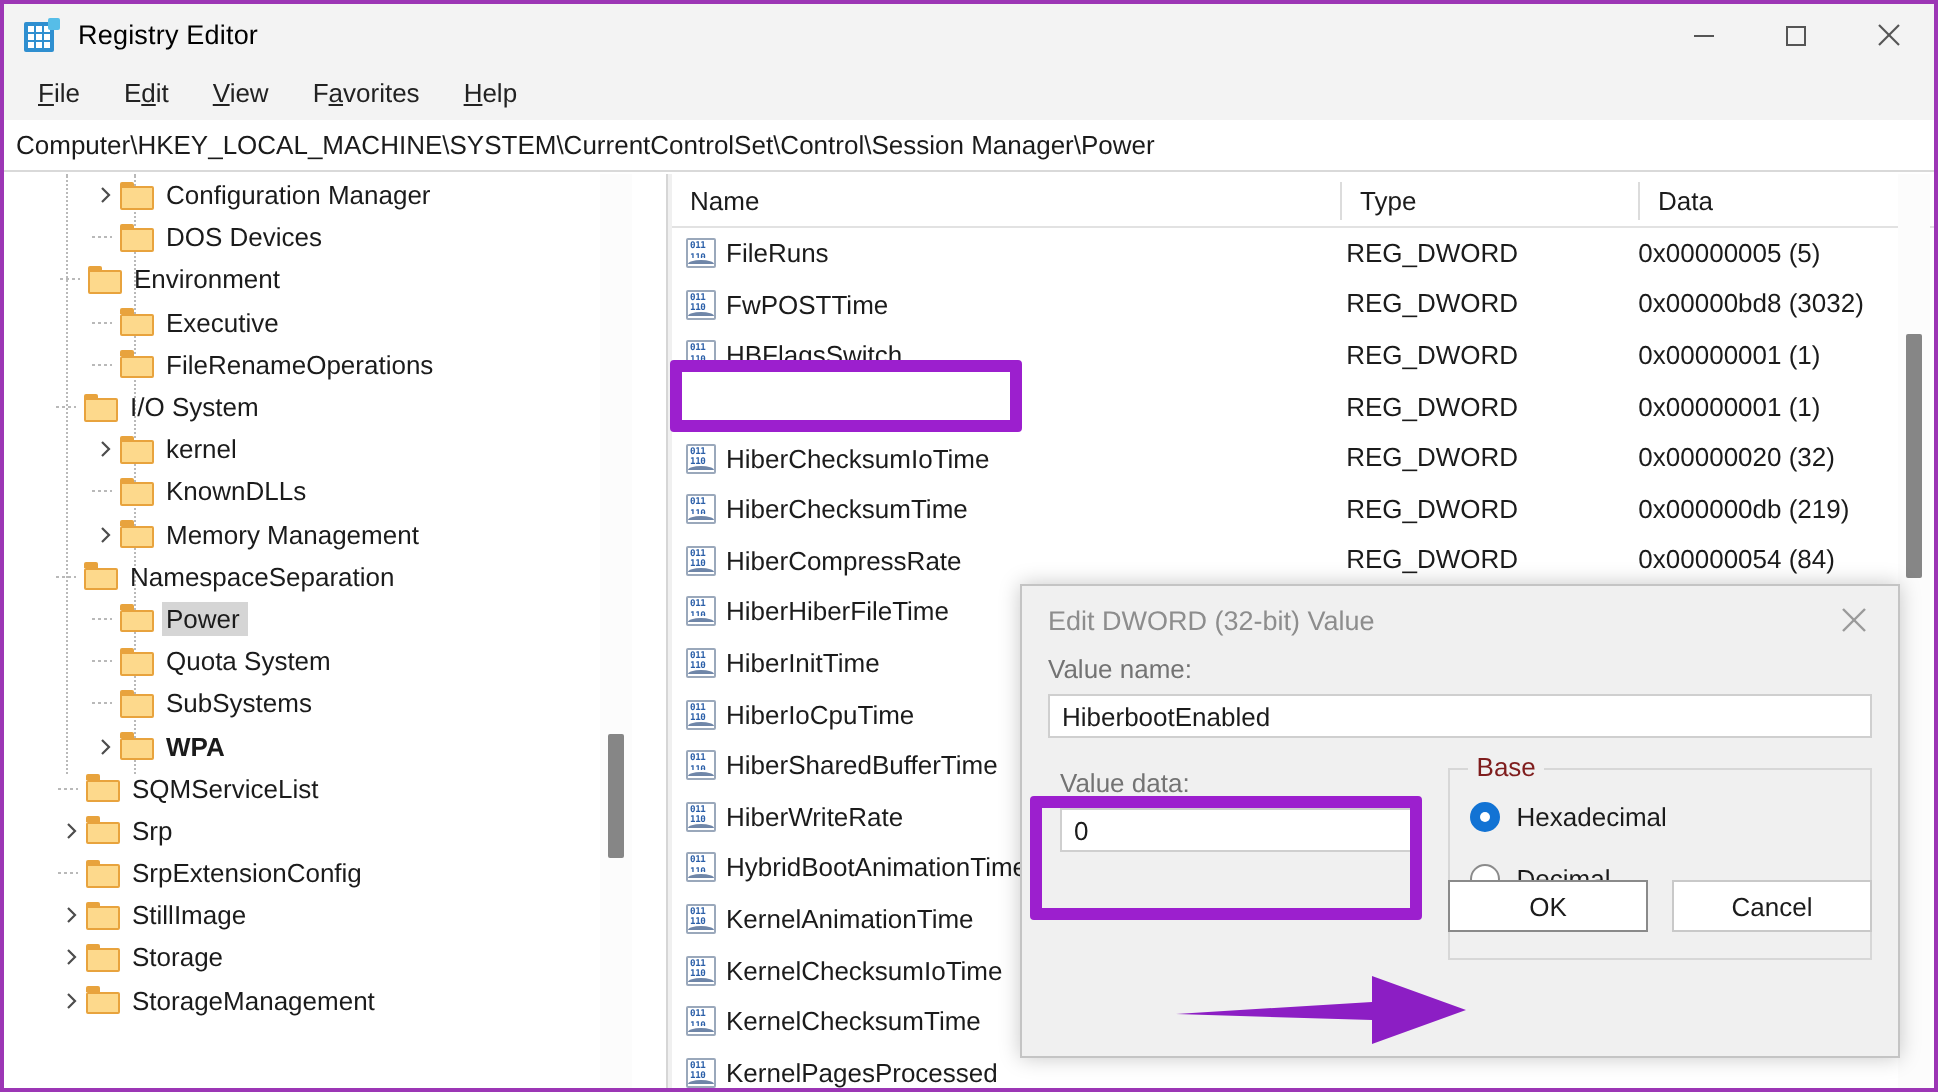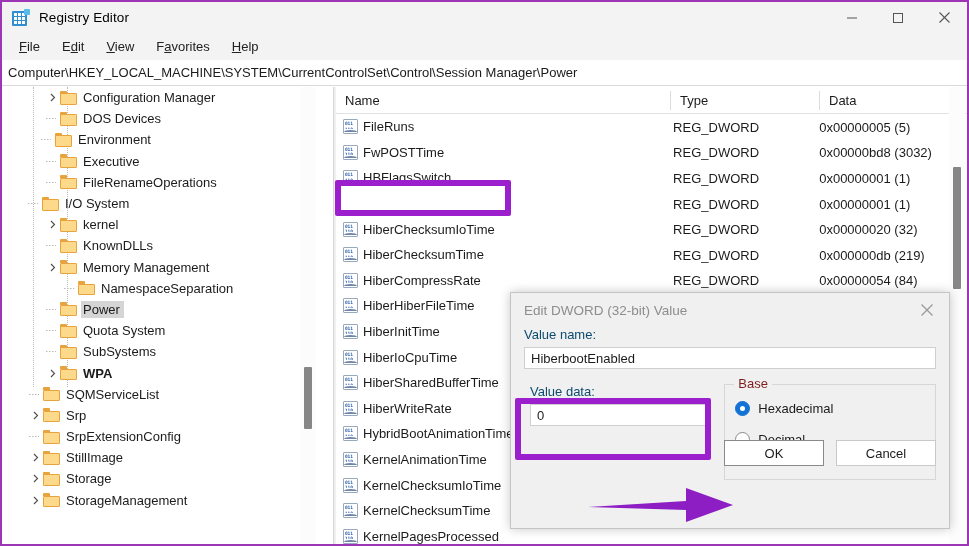--- a/index.html
+++ b/index.html
@@ -294,21 +294,21 @@
     font-size: 13.5px; color: #8d8d8d;
   }
   .dlg-close {
     margin-left: auto; margin-right: 10px;
     width: 24px; height: 24px;
     display: flex; align-items: center; justify-content: center;
     color: #9a9a9a;
   }
   .dlg-body { padding: 0 13px; position: relative; }
   .lbl {
-    font-size: 13px; color: #0c4a6e;
+    font-size: 13px; color: #737373;
     margin-bottom: 5px;
   }
   .txt-field {
     background: #ffffff;
     border: 1px solid #cfcfcf;
     height: 22px;
     display: flex; align-items: center;
     padding-left: 6px;
     box-sizing: border-box;
   }
@@ -454,21 +454,21 @@
             <svg width="14" height="9" viewBox="0 0 14 9">
               <line x1="1" y1="4.5" x2="11" y2="4.5" stroke="#b9b9b9" stroke-width="1" stroke-dasharray="1.5 1.5"></line>
             </svg>
           </div>
           <div class="folder">
             <div class="tab"></div>
             <div class="body"></div>
           </div>
           <span class="tree-label">DOS Devices</span>
         </div>
-        <div class="tree-row" style="padding-left: 37px;">
+        <div class="tree-row" style="padding-left: 26px;">
           <div class="chev">
             <svg width="14" height="9" viewBox="0 0 14 9">
               <line x1="1" y1="4.5" x2="11" y2="4.5" stroke="#b9b9b9" stroke-width="1" stroke-dasharray="1.5 1.5"></line>
             </svg>
           </div>
           <div class="folder">
             <div class="tab"></div>
             <div class="body"></div>
           </div>
           <span class="tree-label">Environment</span>
@@ -538,21 +538,21 @@
             <svg width="9" height="9" viewBox="0 0 9 9">
               <polyline points="3,1 6.5,4.5 3,8" fill="none" stroke="#4d4d4d" stroke-width="1.1"></polyline>
             </svg>
           </div>
           <div class="folder">
             <div class="tab"></div>
             <div class="body"></div>
           </div>
           <span class="tree-label">Memory Management</span>
         </div>
-        <div class="tree-row" style="padding-left: 60px;">
+        <div class="tree-row" style="padding-left: 24px;">
           <div class="chev">
             <svg width="14" height="9" viewBox="0 0 14 9">
               <line x1="1" y1="4.5" x2="11" y2="4.5" stroke="#b9b9b9" stroke-width="1" stroke-dasharray="1.5 1.5"></line>
             </svg>
           </div>
           <div class="folder">
             <div class="tab"></div>
             <div class="body"></div>
           </div>
           <span class="tree-label">NamespaceSeparation</span>

